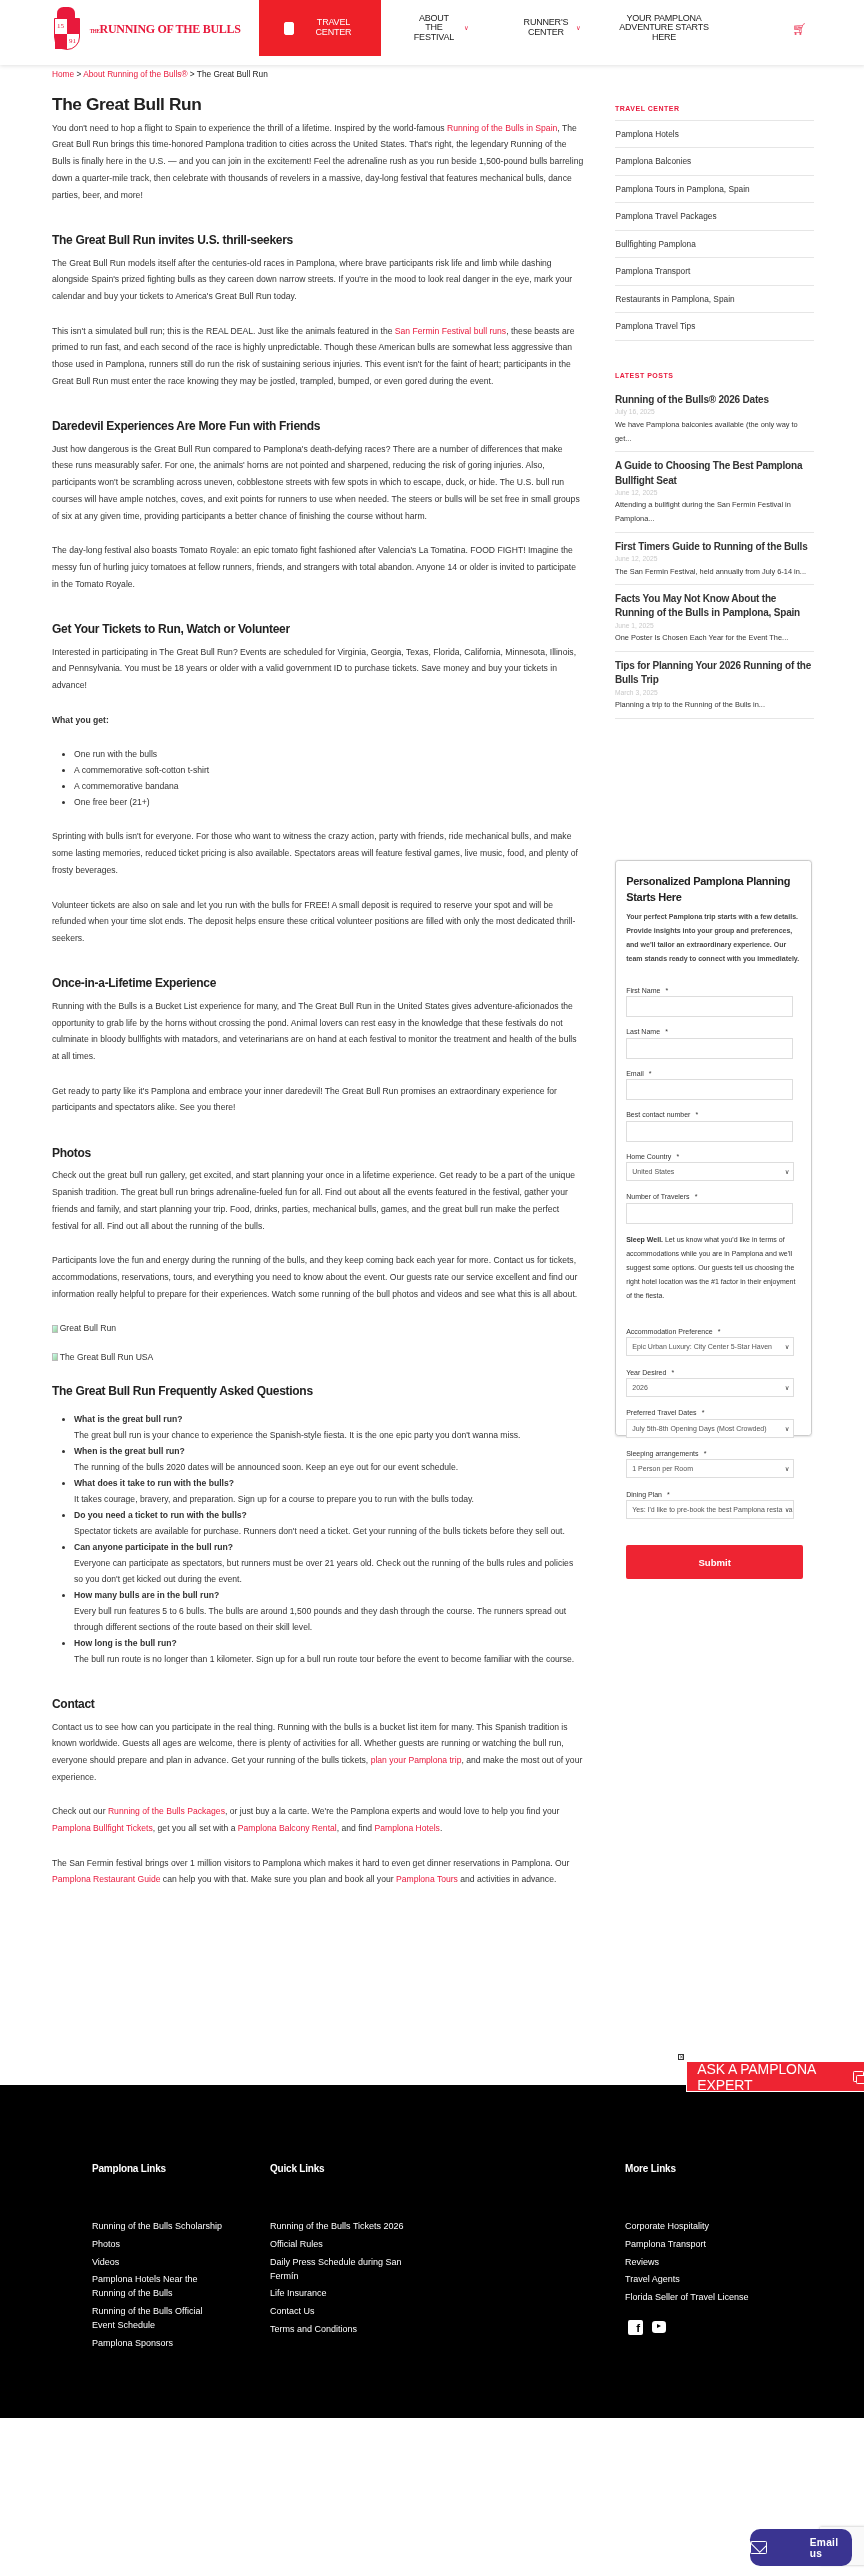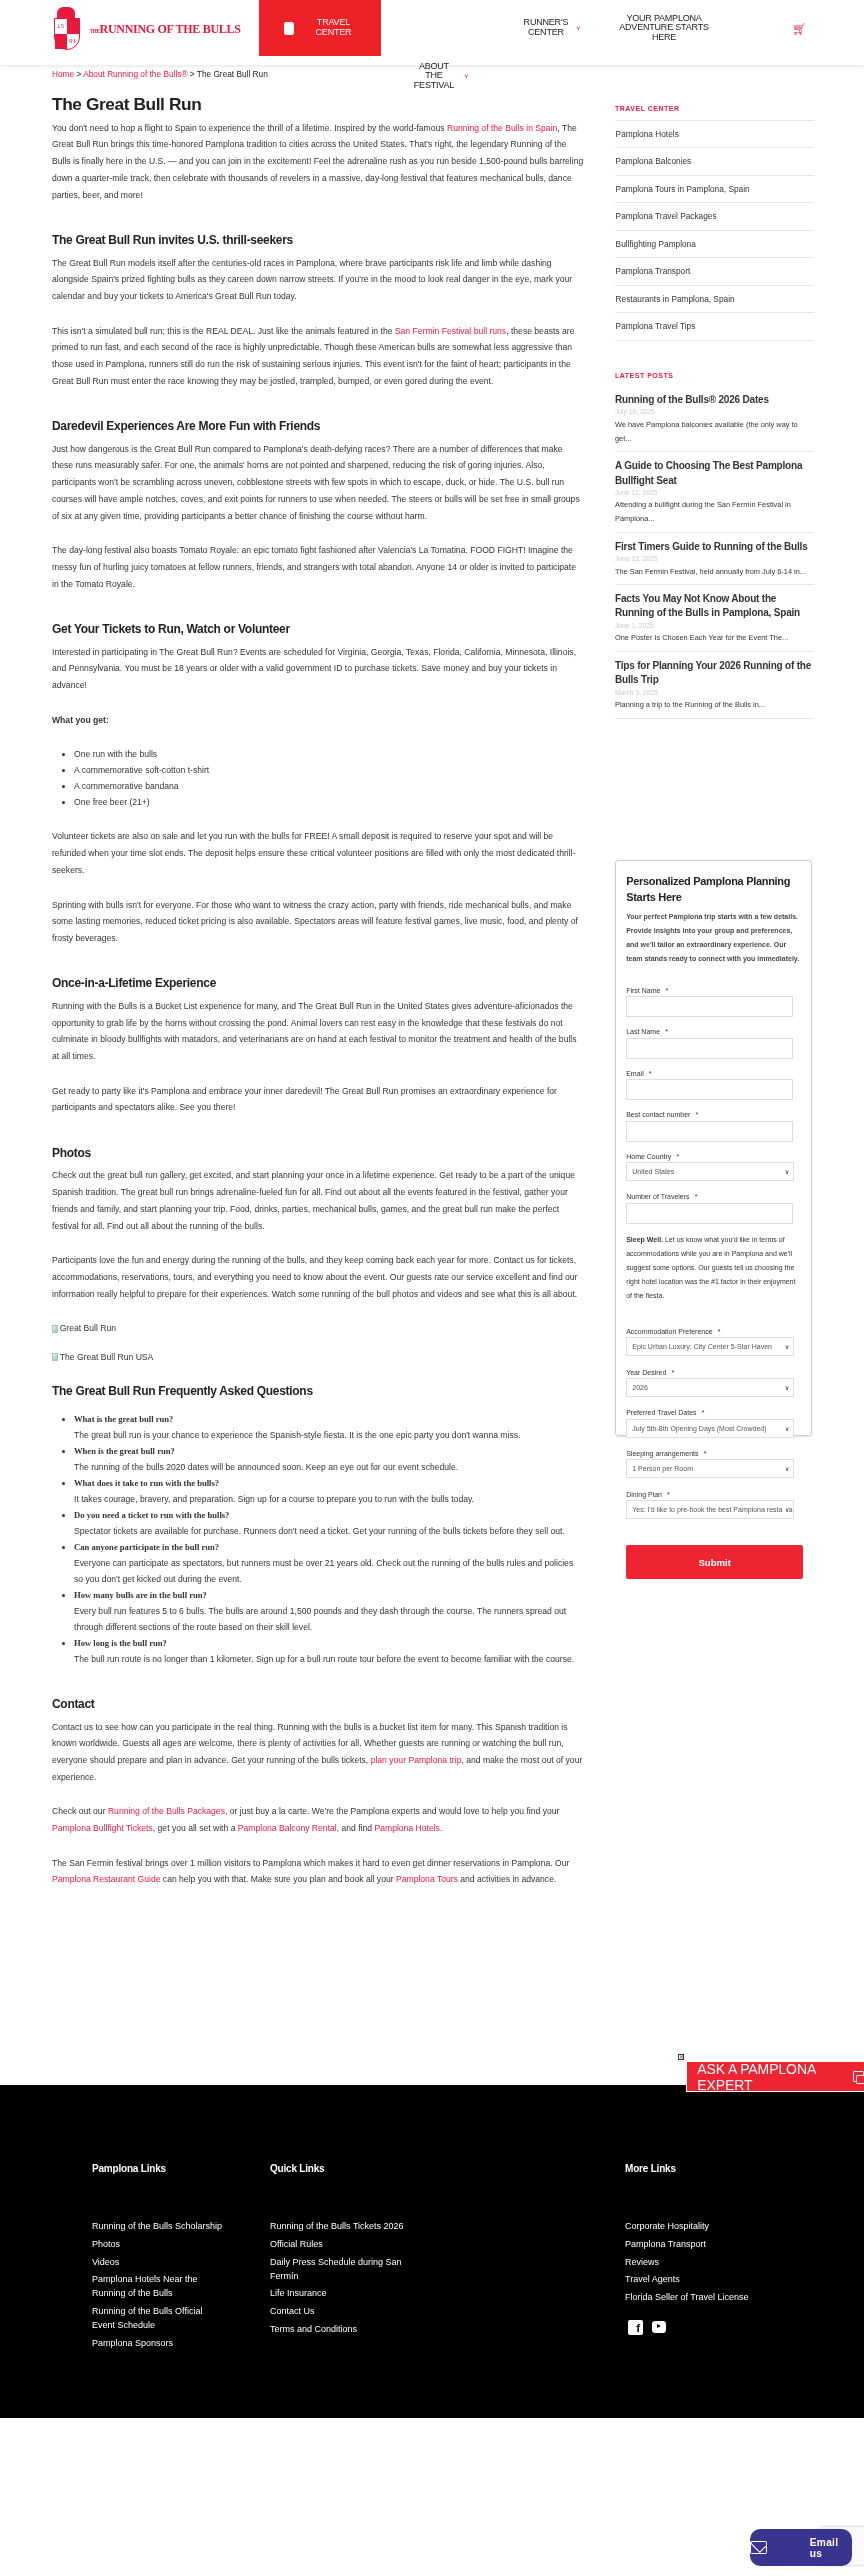--- a/index.html
+++ b/index.html
@@ -28,21 +28,21 @@
 
   
   .main { position: absolute; left: 52px; top: 90px; width: 532px; font-size: 8.6px; line-height: 16.7px; color: #333; }
   .main h1 { font-size: 17.3px; font-weight: bold; color: #222; line-height: 22px; margin: 2.6px 0 5.1px; letter-spacing: -0.4px; }
   .main h2 { font-size: 12px; font-weight: bold; color: #222; line-height: 15.4px; margin: 0 0 6.4px; letter-spacing: -0.3px; }
   .main p { margin-bottom: 18px; }
   .main .sec { margin-top: 29.5px; }
   .main ul { margin: 0 0 18px 22px; }
   .main ul li { line-height: 16px; }
   .main .strong { font-weight: bold; color: #333; }
-  .main .faq li .q { font-weight: bold; font-family: Liberation Serif, serif; }
+  .main .faq li .q { font-weight: bold; }
   .main .faq li .a { display: block; }
   .main .img-alt { display: flex; align-items: center; margin-bottom: 11.5px; }
   .main .img-alt .broken { width: 6.4px; height: 7.7px; border: 0.6px solid #bbb; margin-right: 1.3px; background: linear-gradient(135deg,#cfe 0%,#9c9 100%); }
 
   
   .sidebar { position: absolute; left: 615px; top: 96px; width: 199px; }
   .widget-title { font-size: 7px; font-weight: bold; color: #e8193c; letter-spacing: 0.5px; text-transform: uppercase; margin: 9px 0 7.7px; }
   .tc-list { list-style: none; border-top: 0.6px solid #e6e6e6; }
   .tc-list li { border-bottom: 0.6px solid #e6e6e6; height: 27.5px; line-height: 27.5px; font-size: 8.3px; color: #333; padding-left: 0.6px; }
   .posts { margin-top: 31px; }
@@ -101,21 +101,21 @@
         <span>91</span>
       </div>
     </div>
     <div class="logo-text"><small>THE</small><span>RUNNING OF THE BULLS</span></div>
   </div>
   <nav class="nav">
     <div class="nav-item active">
       <span class="bag"></span>
       <span style="width:45px;">TRAVEL CENTER</span>
     </div>
-    <div class="nav-item" style="width:118px;margin-top:48px;">
+    <div class="nav-item" style="width:118px;">
       <span style="width:45px;">ABOUT THE FESTIVAL</span>
       <span class="chev">∨</span>
     </div>
     <div class="nav-item" style="width:106px;">
       <span style="width:45px;">RUNNER'S CENTER</span>
       <span class="chev">∨</span>
     </div>
     <div class="nav-item" style="width:118px;">
       <span style="width:96px;">YOUR PAMPLONA ADVENTURE STARTS HERE</span>
     </div>
@@ -143,22 +143,22 @@
 
   <h2 class="sec">Get Your Tickets to Run, Watch or Volunteer</h2>
   <p>Interested in participating in The Great Bull Run? Events are scheduled for Virginia, Georgia, Texas, Florida, California, Minnesota, Illinois, and Pennsylvania. You must be 18 years or older with a valid government ID to purchase tickets. Save money and buy your tickets in advance!</p>
   <p class="strong">What you get:</p>
   <ul>
     <li>One run with the bulls</li>
     <li>A commemorative soft-cotton t-shirt</li>
     <li>A commemorative bandana</li>
     <li>One free beer (21+)</li>
   </ul>
+  <p>Sprinting with bulls isn't for everyone. For those who want to witness the crazy action, party with friends, ride mechanical bulls, and make some lasting memories, reduced ticket pricing is also available. Spectators areas will feature festival games, live music, food, and plenty of frosty beverages.</p>
   <p>Volunteer tickets are also on sale and let you run with the bulls for FREE! A small deposit is required to reserve your spot and will be refunded when your time slot ends. The deposit helps ensure these critical volunteer positions are filled with only the most dedicated thrill-seekers.</p>
-  <p>Sprinting with bulls isn't for everyone. For those who want to witness the crazy action, party with friends, ride mechanical bulls, and make some lasting memories, reduced ticket pricing is also available. Spectators areas will feature festival games, live music, food, and plenty of frosty beverages.</p>
 
   <h2 class="sec">Once-in-a-Lifetime Experience</h2>
   <p>Running with the Bulls is a Bucket List experience for many, and The Great Bull Run in the United States gives adventure-aficionados the opportunity to grab life by the horns without crossing the pond. Animal lovers can rest easy in the knowledge that these festivals do not culminate in bloody bullfights with matadors, and veterinarians are on hand at each festival to monitor the treatment and health of the bulls at all times.</p>
   <p>Get ready to party like it's Pamplona and embrace your inner daredevil! The Great Bull Run promises an extraordinary experience for participants and spectators alike. See you there!</p>
 
   <h2 class="sec">Photos</h2>
   <p>Check out the great bull run gallery, get excited, and start planning your once in a lifetime experience. Get ready to be a part of the unique Spanish tradition. The great bull run brings adrenaline-fueled fun for all. Find out about all the events featured in the festival, gather your friends and family, and start planning your trip. Food, drinks, parties, mechanical bulls, games, and the great bull run make the perfect festival for all. Find out all about the running of the bulls.</p>
   <p>Participants love the fun and energy during the running of the bulls, and they keep coming back each year for more. Contact us for tickets, accommodations, reservations, tours, and everything you need to know about the event. Our guests rate our service excellent and find our information really helpful to prepare for their experiences. Watch some running of the bull photos and videos and see what this is all about.</p>
   <div class="img-alt">
       <span class="broken"></span>

